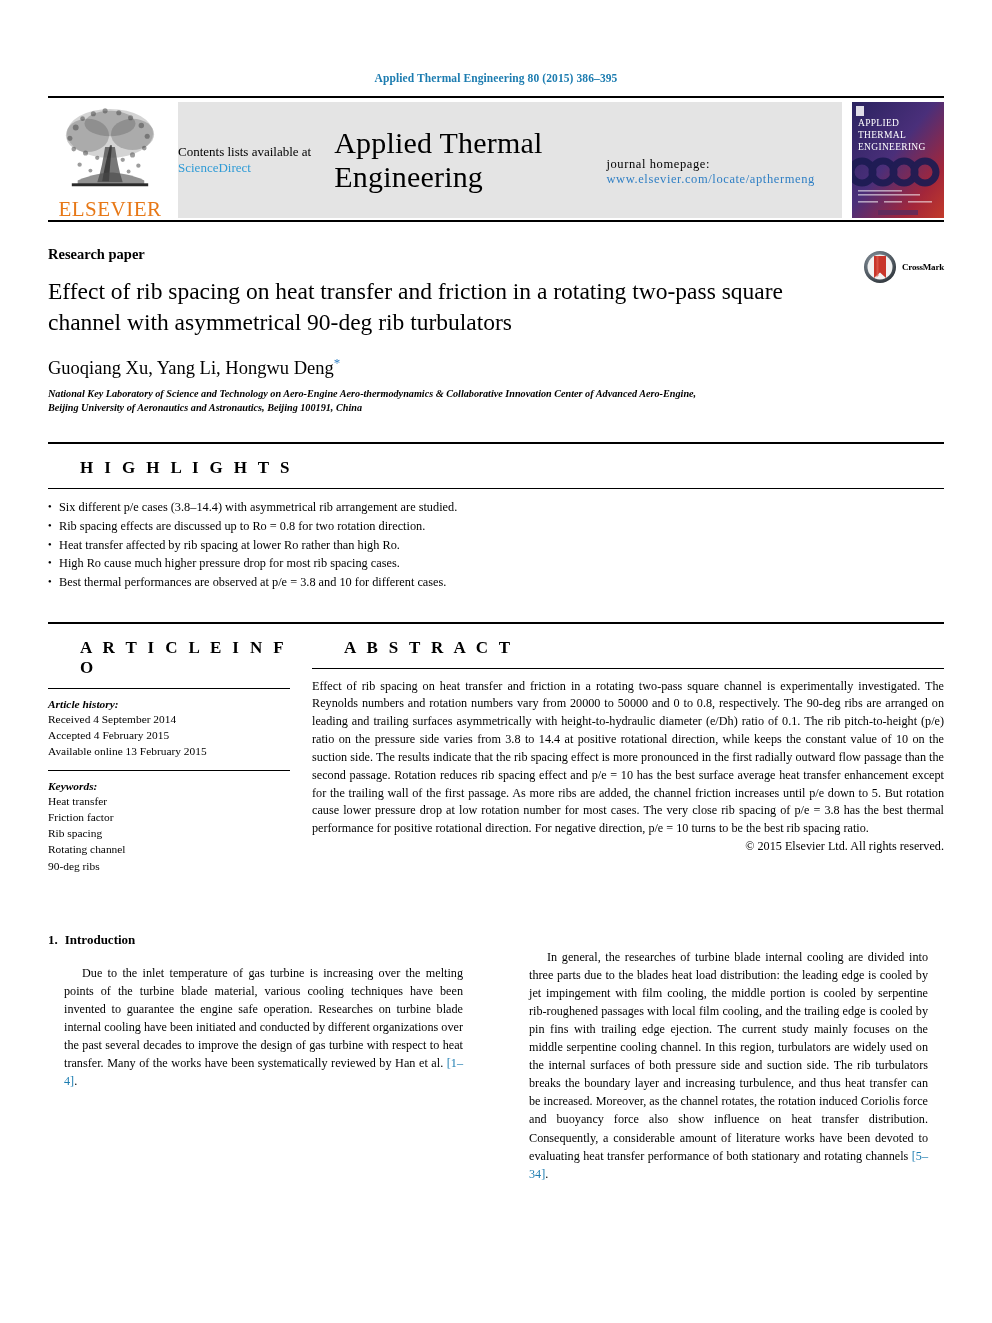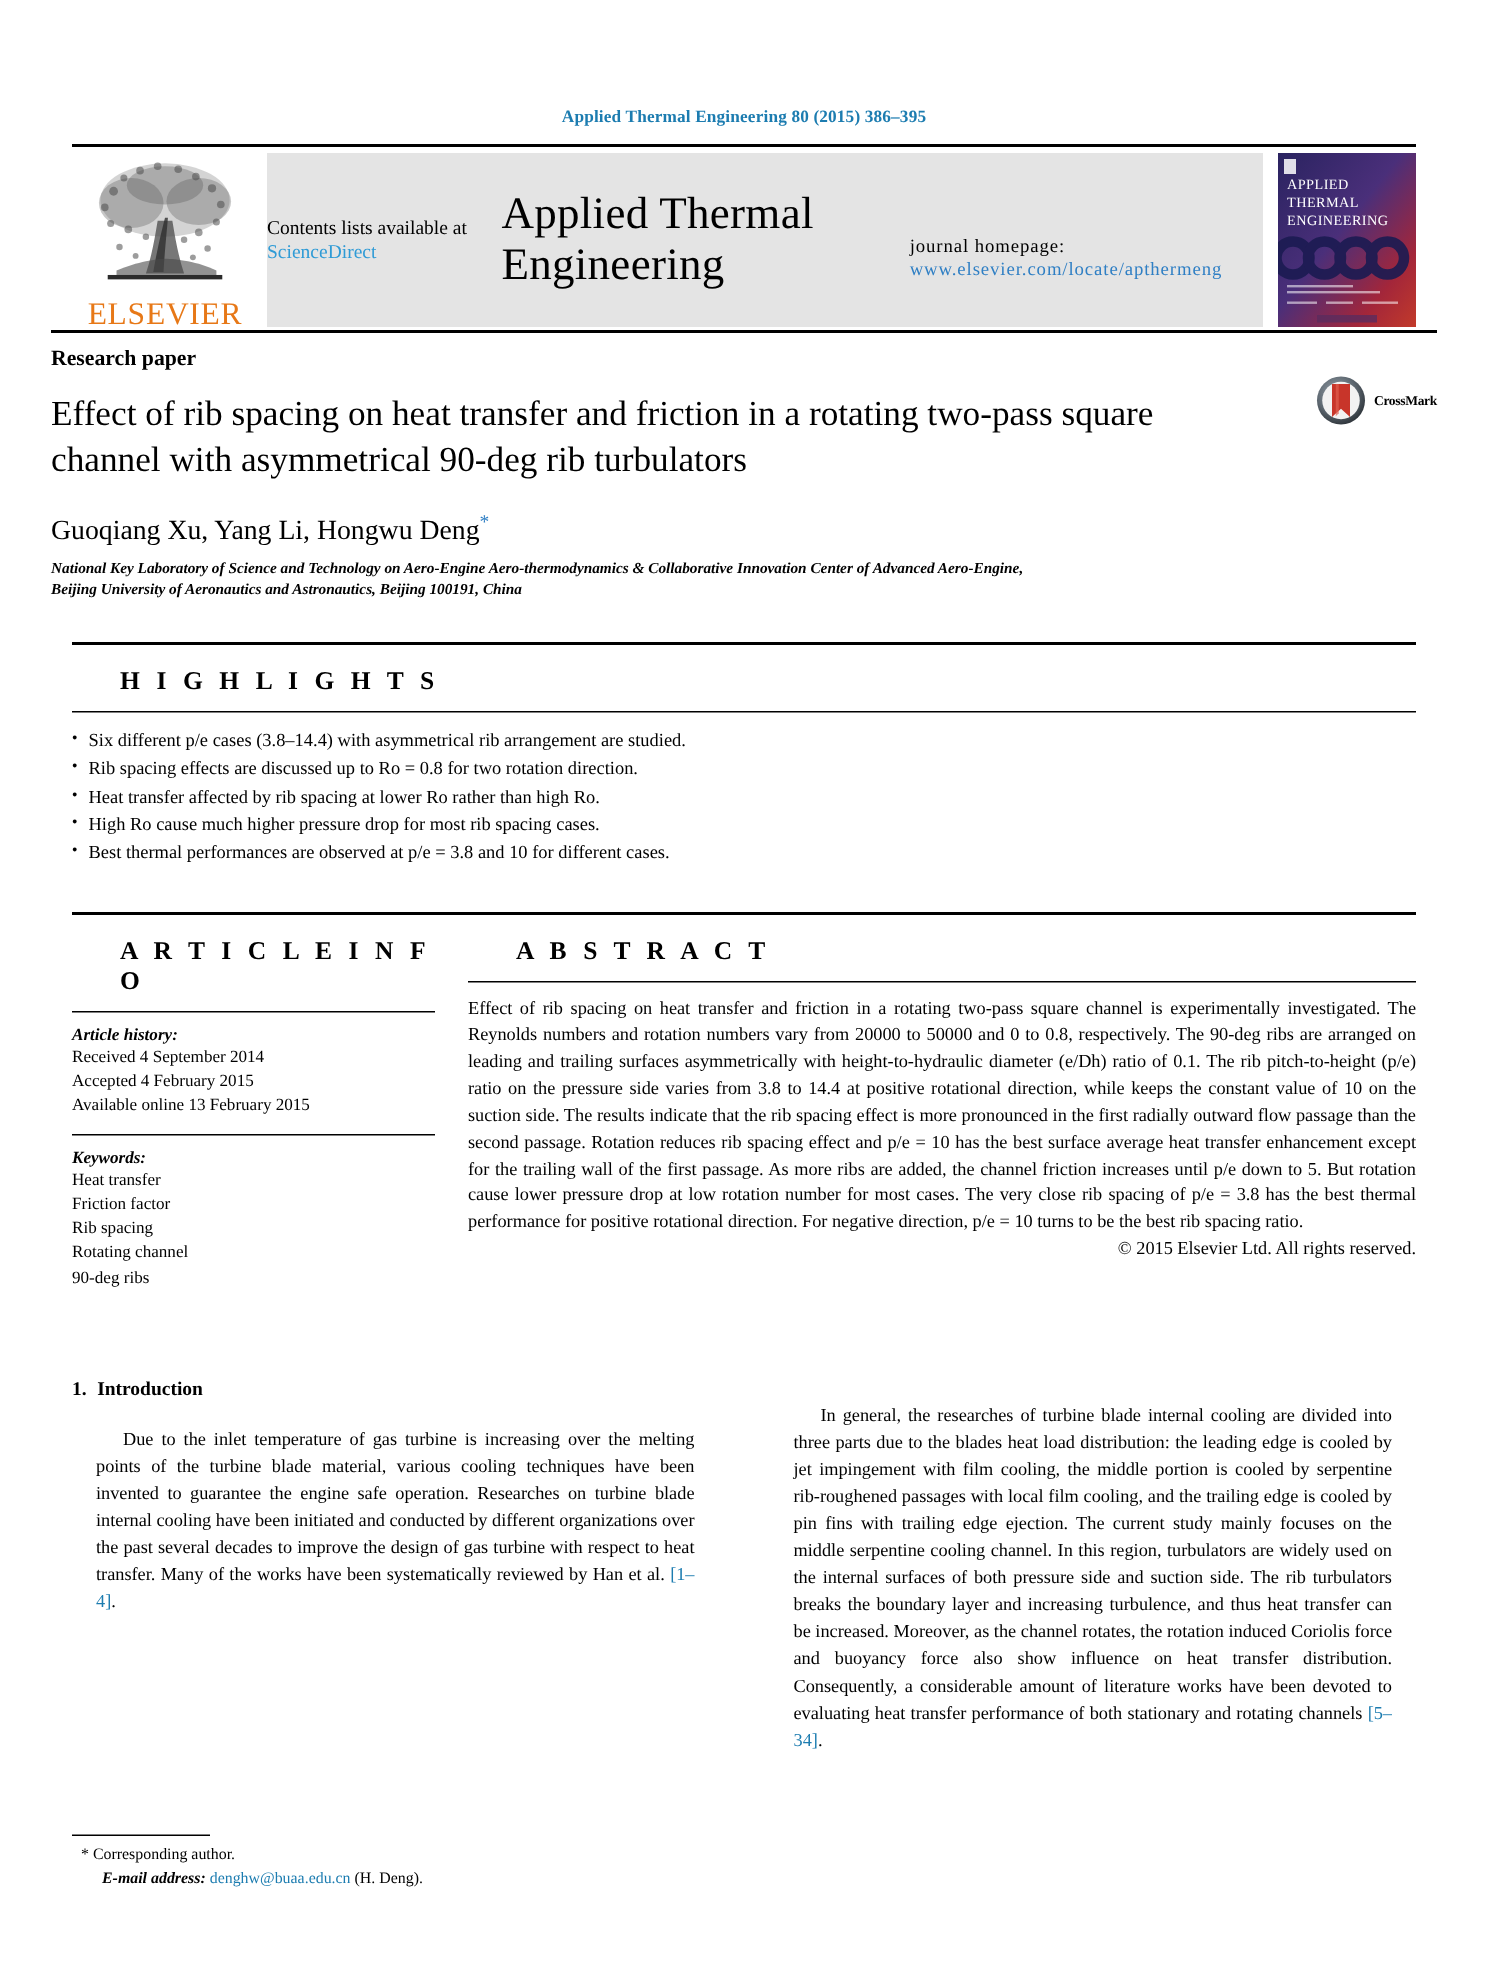--- a/index.html
+++ b/index.html
@@ -90,23 +90,23 @@
   }
   .cover-thumb {
     flex: 0 0 92px;
     width: 92px;
     margin: 4px 0 2px 10px;
     position: relative;
   }
 
   
   .article-head {
-    margin: 0 34px;
+    margin: 0 48px;
     border-top: 2.5px solid #000;
-    padding-top: 9px;
+    padding-top: 24px;
     position: relative;
   }
   .research-paper-label {
     font-size: 14.5px;
     font-weight: bold;
     margin-bottom: 13px;
   }
   .title {
     font-size: 23.5px;
     line-height: 1.33;
@@ -458,27 +458,15 @@
       </p>
     </div>
 
     <div class="body-col">
       <p class="body-p">
         <span>In general, the researches of turbine blade internal cooling are divided into three parts due to the blades heat load distribution: the leading edge is cooled by jet impingement with film cooling, the middle portion is cooled by serpentine rib-roughened passages with local film cooling, and the trailing edge is cooled by pin fins with trailing edge ejection. The current study mainly focuses on the middle serpentine cooling channel. In this region, turbulators are widely used on the internal surfaces of both pressure side and suction side. The rib turbulators breaks the boundary layer and increasing turbulence, and thus heat transfer can be increased. Moreover, as the channel rotates, the rotation induced Coriolis force and buoyancy force also show influence on heat transfer distribution. Consequently, a considerable amount of literature works have been devoted to evaluating heat transfer performance of both stationary and rotating channels </span><span class="ref">[5–34]</span><span>.</span>
       </p>
     </div>
   </div>
 
-  <div class="footnote">
-    <div class="fn-rule"></div>
-    <div class="fn-line">
-      <span>*</span>
-      <span>Corresponding author.</span>
-    </div>
-    <div class="fn-line" style="padding-left:20px;text-indent:0;">
-      <span class="it">E-mail address:</span>
-      <span class="fn-mail">denghw@buaa.edu.cn</span>
-      <span>(H. Deng).</span>
-    </div>
-  </div>
 
 
 </div>
 
 </body></html>

